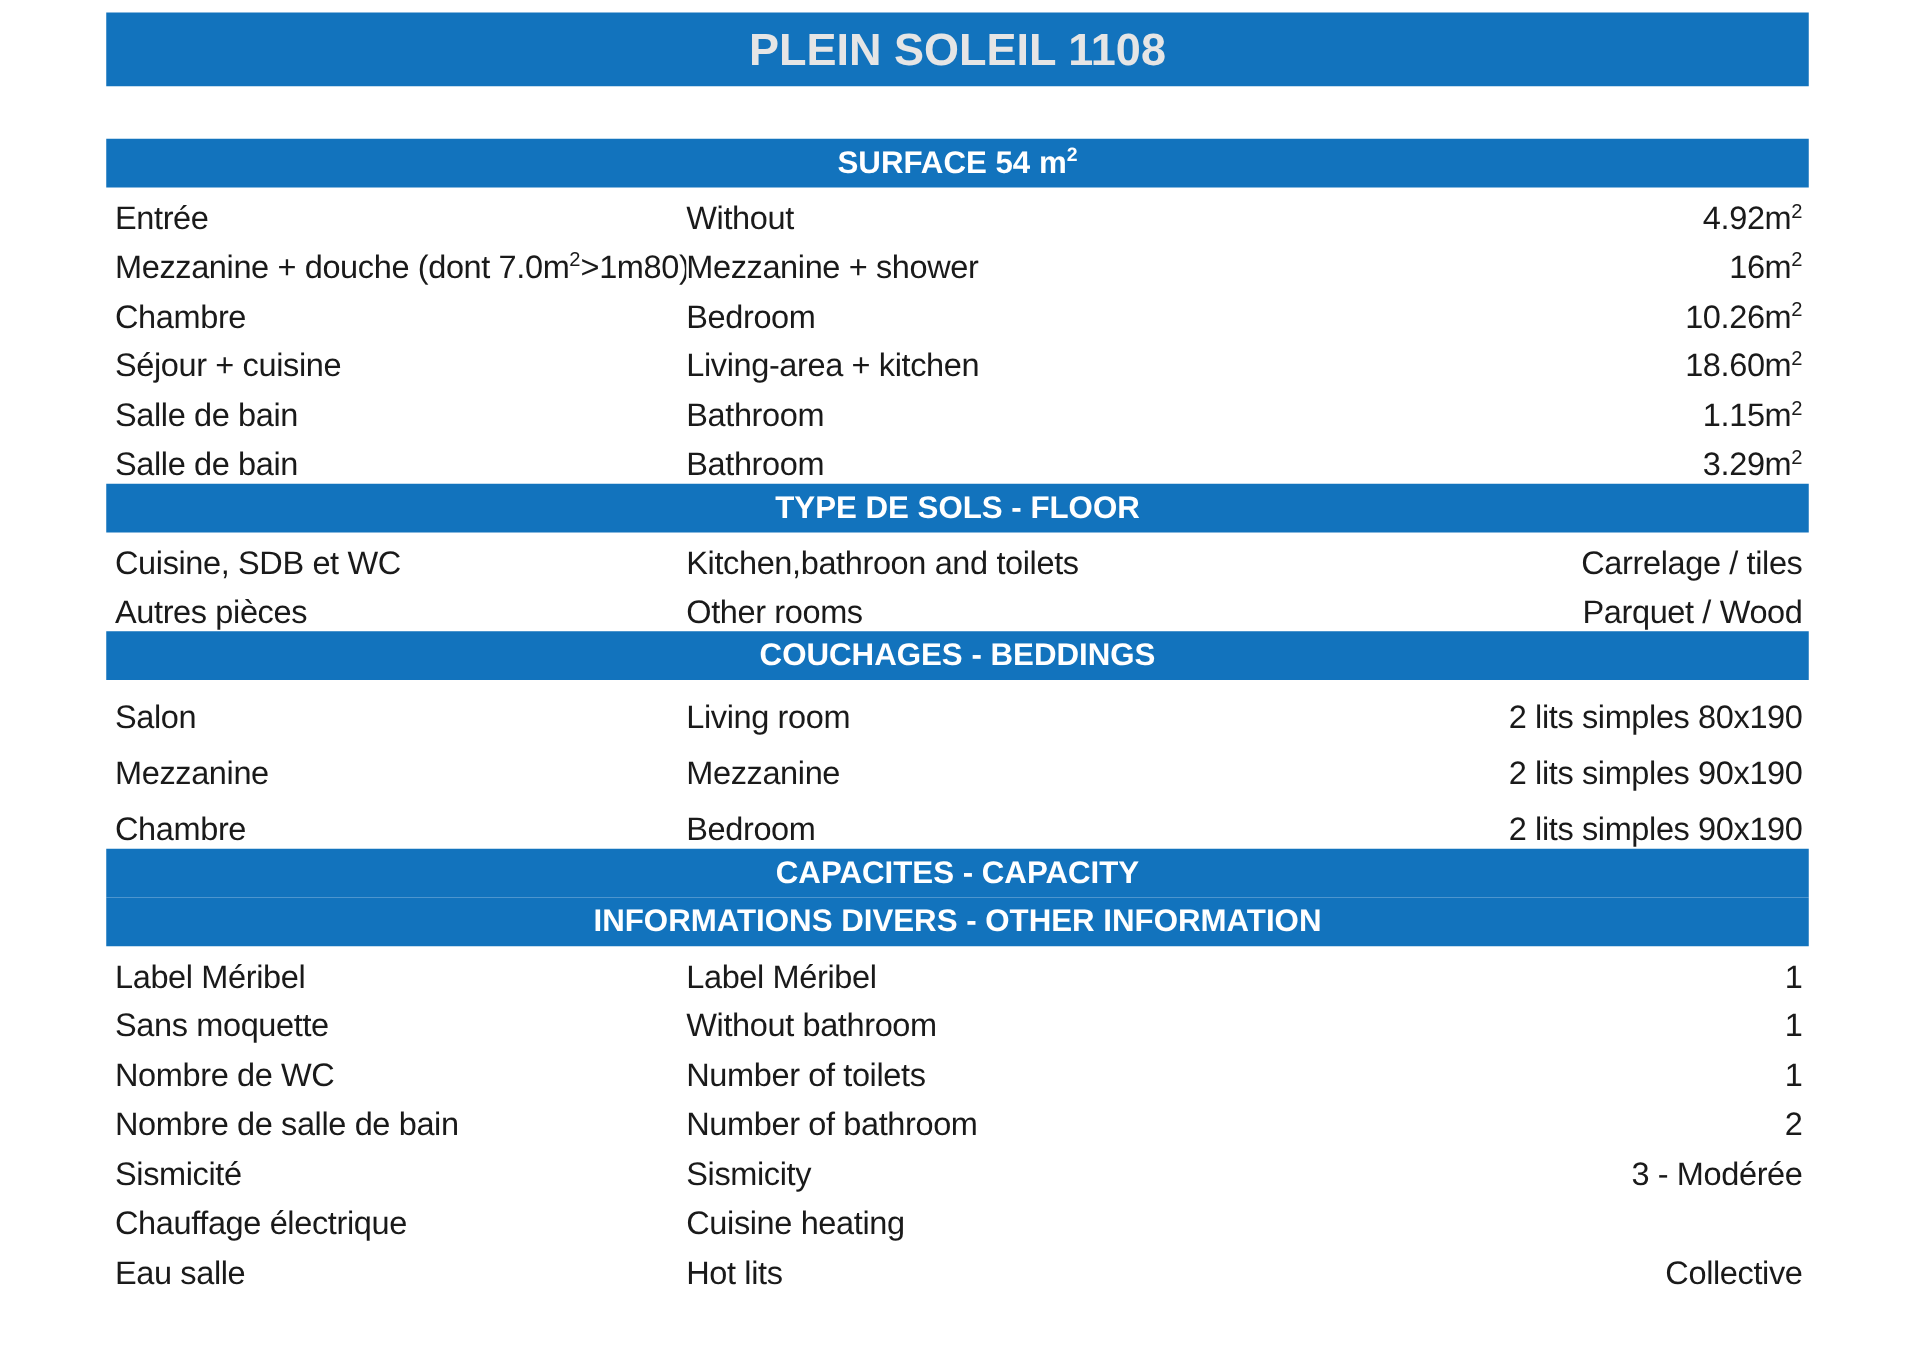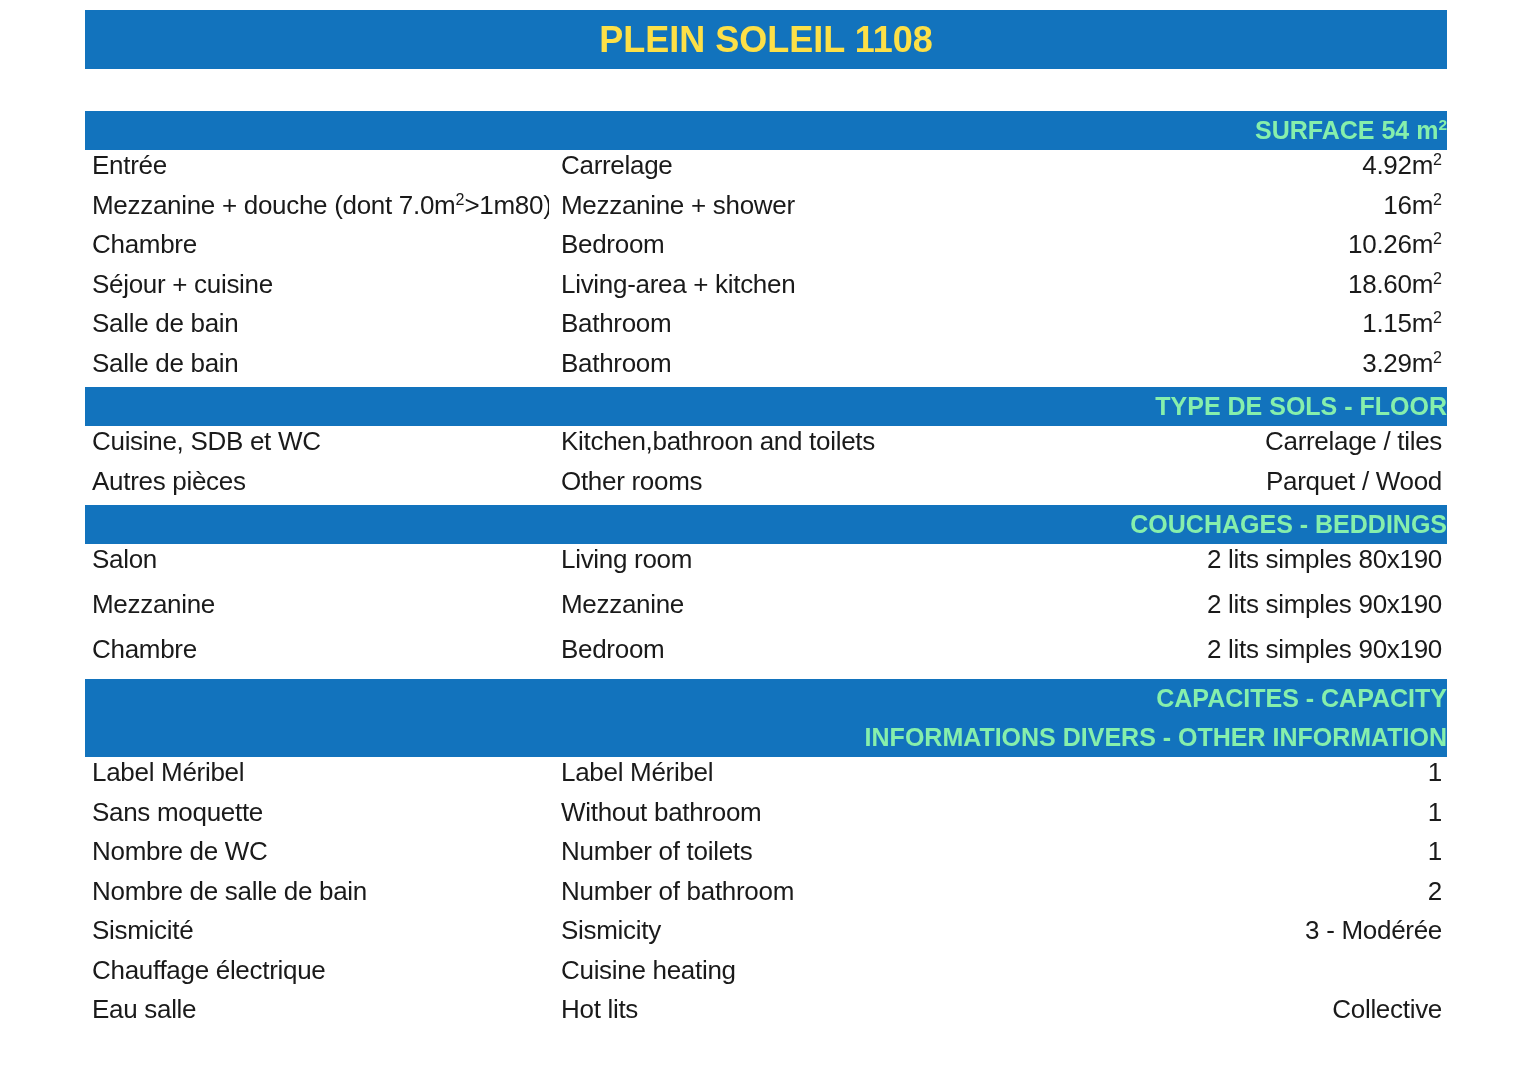--- a/index.html
+++ b/index.html
@@ -20,46 +20,45 @@
   #sheet {
     position: absolute;
     left: 85px;
     top: 10px;
     width: 1362px;
   }
   .title-bar {
     height: 59px;
     line-height: 59px;
     background: var(--blue, #1273bd);
-    color: #fde047;
+    color: #e5e5e5;
     font-size: 36px;
     font-weight: bold;
     text-align: center;
     letter-spacing: 0px;
   }
   .title-gap { height: 42px; }
   .section-bar {
     height: 39px;
     line-height: 39px;
     background: var(--blue, #1273bd);
-    color: #86efac;
+    color: #ffffff;
     font-size: 25px;
     font-weight: bold;
-    text-align: right;
+    text-align: center;
     letter-spacing: 0px;
   }
   .row {
     display: flex;
-    align-items: flex-start;
+    align-items: flex-end;
     height: 39.5px;
     padding-left: 7px;
     padding-right: 5px;
     box-sizing: border-box;
     font-size: 26px;
-    gap: 12px;
   }
   .section-rows.tall .row { height: 45px; }
   .cell-fr {
     flex: 0 0 457px;
     white-space: nowrap;
     overflow: hidden;
   }
   .cell-en {
     flex: 1 1 auto;
     white-space: nowrap;
@@ -84,21 +83,21 @@
 
 <div id="page" style="--blue: #1273bd;">
   <div id="sheet">
     <div class="title-bar">PLEIN SOLEIL 1108</div>
     <div class="title-gap"></div>
     <div id="sections-mount">
         <div class="section-bar">SURFACE 54 m<sup>2</sup></div>
         <div class="section-rows">
           <div class="row">
             <div class="cell-fr">Entrée</div>
-            <div class="cell-en">Carrelage</div>
+            <div class="cell-en">Without</div>
             <div class="cell-val">4.92m<sup>2</sup></div>
           </div>
           <div class="row">
             <div class="cell-fr">Mezzanine + douche (dont 7.0m<sup>2</sup>&gt;1m80)</div>
             <div class="cell-en">Mezzanine + shower</div>
             <div class="cell-val">16m<sup>2</sup></div>
           </div>
           <div class="row">
             <div class="cell-fr">Chambre</div>
             <div class="cell-en">Bedroom</div>

